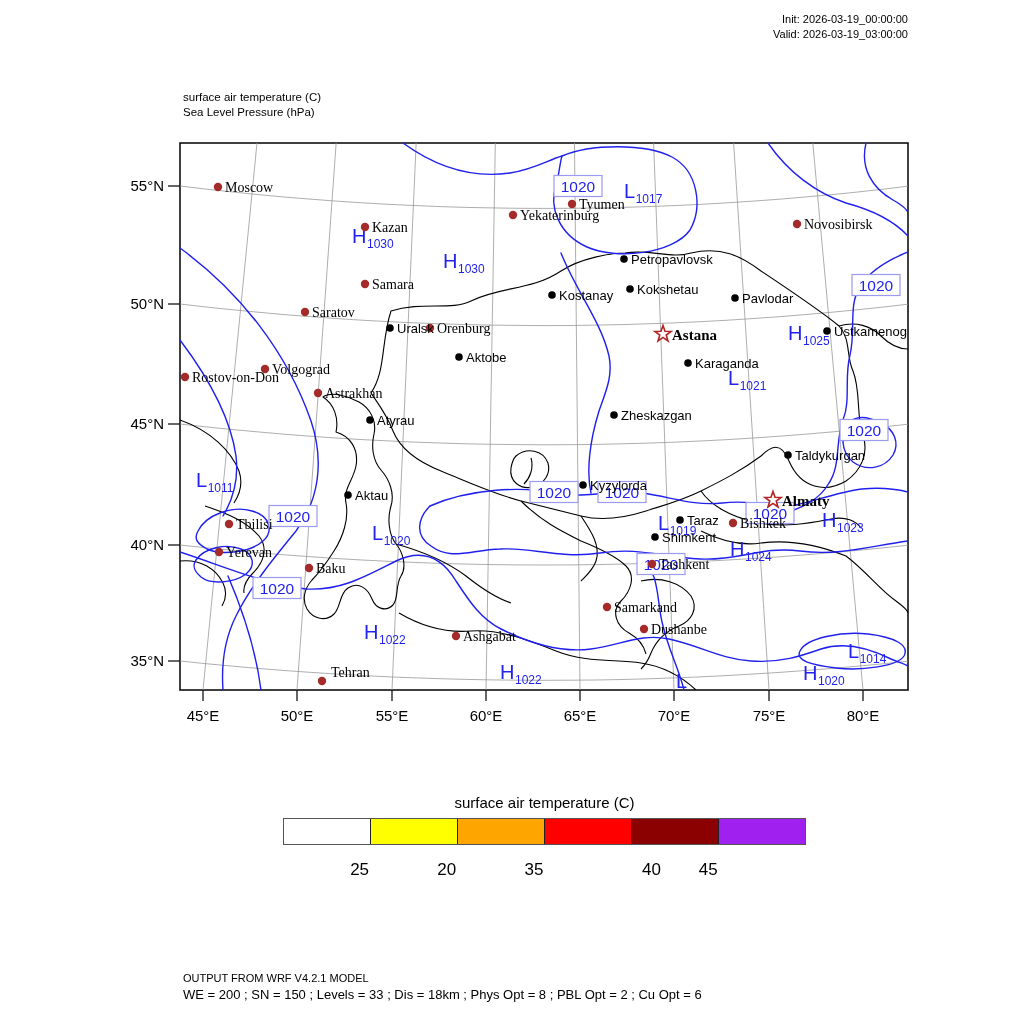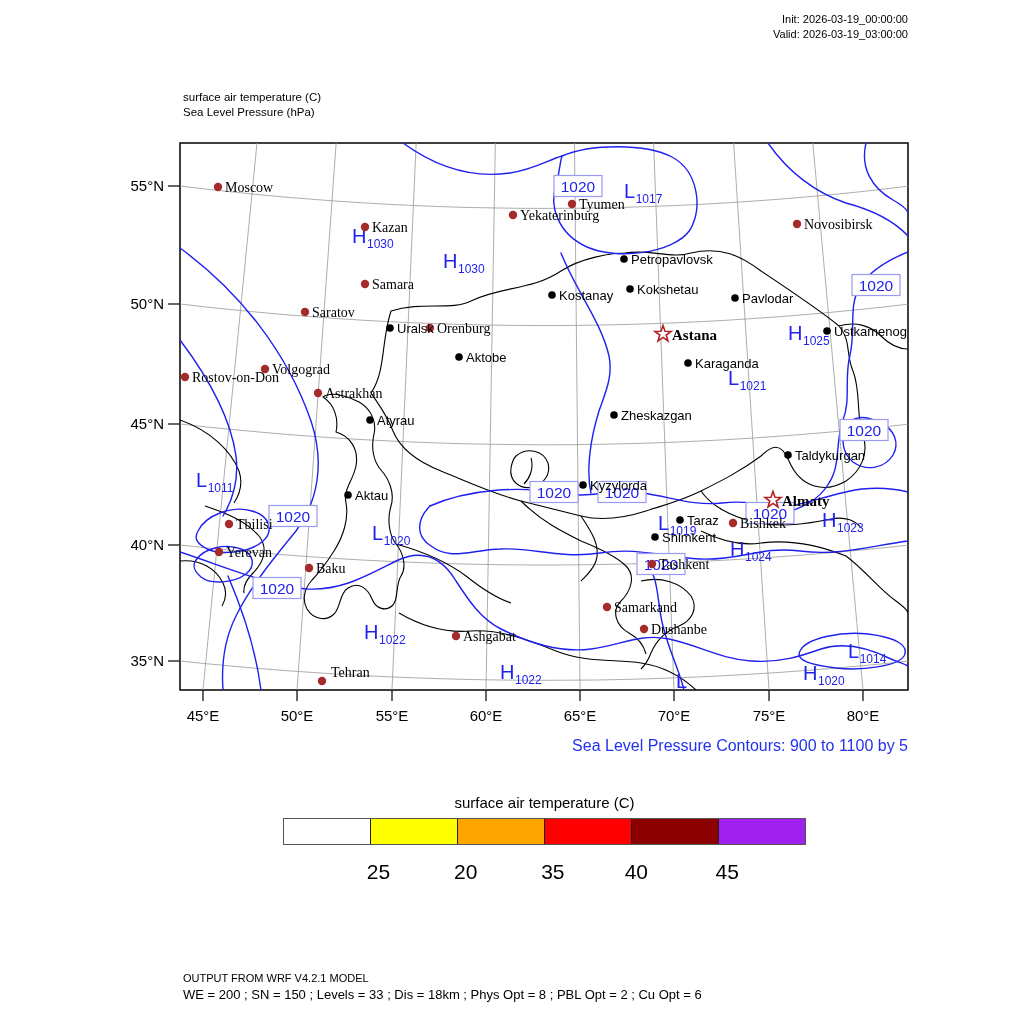--- a/index.html
+++ b/index.html
@@ -10,21 +10,21 @@
   .hdr-valid{position:absolute;left:640px;width:268px;top:28px;font-size:11px;text-align:right;}
   .sub1{position:absolute;left:183px;top:91px;font-size:11.5px;}
   .sub2{position:absolute;left:183px;top:106px;font-size:11.5px;}
   #map-svg{position:absolute;left:0;top:0;}
   .caption{position:absolute;top:737px;right:116px;font-size:16px;color:#2233EE;}
   .cb-title{position:absolute;left:283px;top:794px;width:523px;text-align:center;font-size:15px;}
   .cb-bar{position:absolute;left:283px;top:818px;width:523px;height:27px;border:1px solid #555;
           display:flex;box-sizing:border-box;}
   .cb-seg{flex:1;border-right:1px solid #222;}
   .cb-seg:last-child{border-right:none;}
-  .cb-lab{position:absolute;top:860px;width:40px;text-align:right;font-size:21px;}
+  .cb-lab{position:absolute;top:860px;width:40px;text-align:left;font-size:17px;}
   .foot1{position:absolute;left:183px;top:972px;font-size:11px;}
   .foot2{position:absolute;left:183px;top:987px;font-size:13px;}
 </style>
 </head>
 <body>
 
 <div class="page">
 
   <div class="hdr-init">Init: 2026-03-19_00:00:00</div>
   <div class="hdr-valid">Valid: 2026-03-19_03:00:00</div>
@@ -320,34 +320,33 @@
         <text x="164" y="309" text-anchor="end" font-size="15" font-family="&quot;Liberation Sans&quot;,sans-serif" fill="#000">50°N</text>
         <line x1="168" y1="424" x2="180" y2="424" stroke="#000" stroke-width="1.2"></line>
         <text x="164" y="429" text-anchor="end" font-size="15" font-family="&quot;Liberation Sans&quot;,sans-serif" fill="#000">45°N</text>
         <line x1="168" y1="545" x2="180" y2="545" stroke="#000" stroke-width="1.2"></line>
         <text x="164" y="550" text-anchor="end" font-size="15" font-family="&quot;Liberation Sans&quot;,sans-serif" fill="#000">40°N</text>
         <line x1="168" y1="661" x2="180" y2="661" stroke="#000" stroke-width="1.2"></line>
         <text x="164" y="666" text-anchor="end" font-size="15" font-family="&quot;Liberation Sans&quot;,sans-serif" fill="#000">35°N</text>
       </g>
   </svg>
 
-  <div class="caption">Sea Level Pressure Contours: 900 to 1100 by 5</div>
 
   <div class="cb-title">surface air temperature  (C)</div>
   <div class="cb-bar" id="cb-bar">
       <div class="cb-seg" style="background: rgb(255, 255, 255);"></div>
       <div class="cb-seg" style="background: rgb(255, 255, 0);"></div>
       <div class="cb-seg" style="background: rgb(255, 165, 0);"></div>
       <div class="cb-seg" style="background: rgb(255, 0, 0);"></div>
       <div class="cb-seg" style="background: rgb(139, 0, 0);"></div>
       <div class="cb-seg" style="background: rgb(160, 32, 240);"></div>
     </div>
   <div id="cb-labels">
       <div class="cb-lab" style="left: 350.167px;">25</div>
       <div class="cb-lab" style="left: 437.333px;">20</div>
       <div class="cb-lab" style="left: 524.5px;">35</div>
-      <div class="cb-lab" style="left: 608px;">40</div>
+      <div class="cb-lab" style="left: 642px;">40</div>
       <div class="cb-lab" style="left: 698.833px;">45</div>
     </div>
 
   <div class="foot1">OUTPUT FROM WRF V4.2.1 MODEL</div>
   <div class="foot2">WE = 200 ; SN = 150 ; Levels = 33 ; Dis = 18km ; Phys Opt = 8 ; PBL Opt = 2 ; Cu Opt = 6</div>
 </div>
 
 </body></html>

